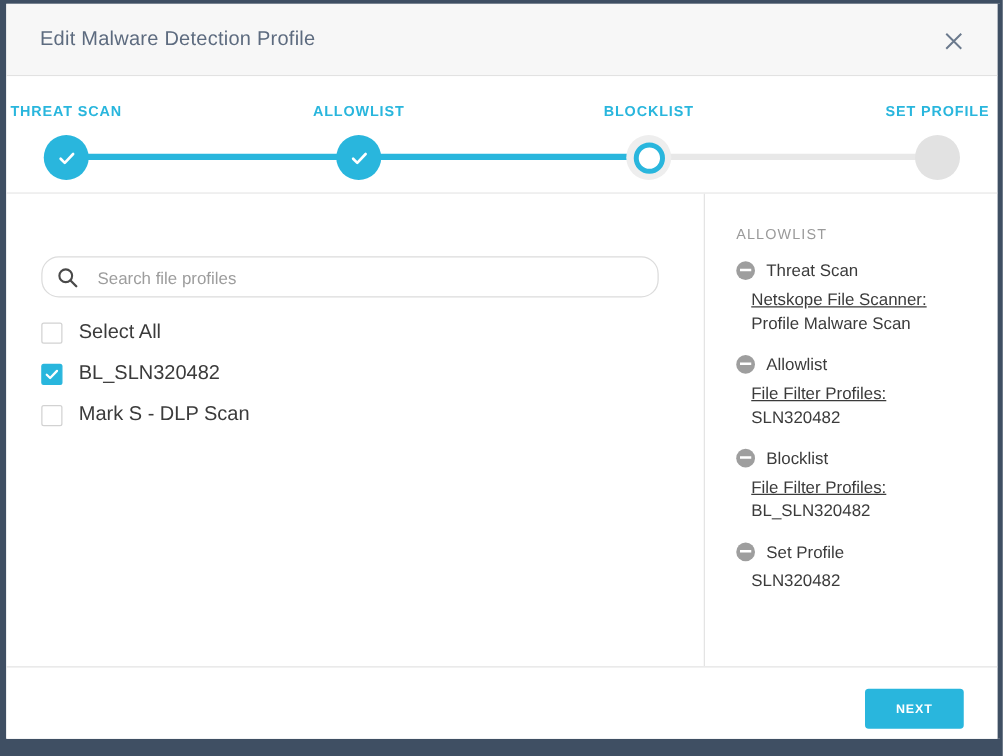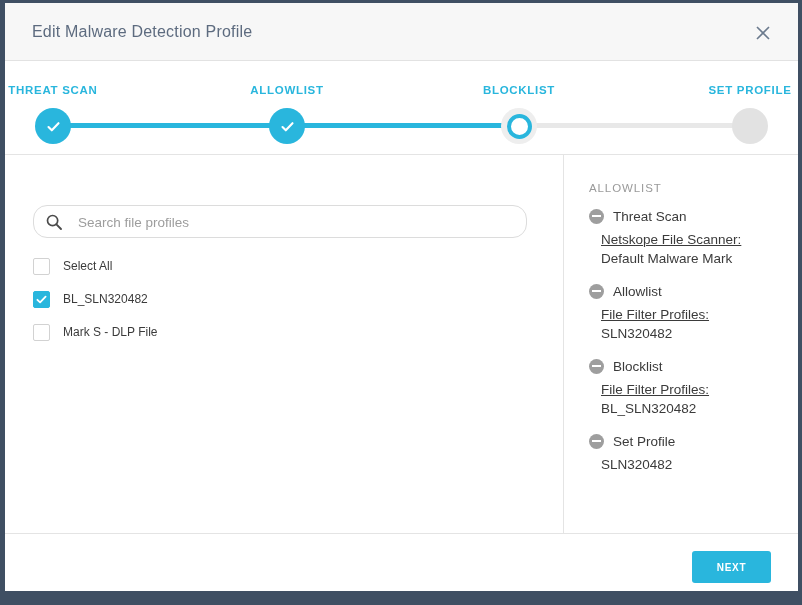--- a/index.html
+++ b/index.html
@@ -139,21 +139,21 @@
     border:1px solid #d2d2d2;
     border-radius:2px;
     background:#fff;
     box-sizing:border-box;
     flex:0 0 auto;
     display:flex;align-items:center;justify-content:center;
   }
   .cb.checked{ background:#29b6dd; border-color:#29b6dd; }
   .cb-label{
     margin-left:13px;
-    font-size:12px;
+    font-size:16px;
     color:#3b3b3b;
     white-space:nowrap;
   }
   
   .right-pane{ position:absolute; left:559px; top:0; width:236px; height:378px; }
   .ov-title{
     position:absolute; left:25px; top:27px;
     font-size:11.5px; color:#9a9a9a; letter-spacing:.9px;
   }
   .ov-group{ position:absolute; left:25px; width:210px; }
@@ -294,35 +294,35 @@
           <span class="cb checked">
             <svg width="13" height="13" viewBox="0 0 13 13">
                 <path d="M2.4 6.8 L5.1 9.4 L10.6 3.7" stroke="#fff" stroke-width="1.8" fill="none" stroke-linecap="round" stroke-linejoin="round"></path>
               </svg>
           </span>
           <span class="cb-label">BL_SLN320482</span>
         </div>
 
         <div class="cb-row" style="top:166px;">
           <span class="cb"></span>
-          <span class="cb-label">Mark S - DLP File</span>
+          <span class="cb-label">Mark S - DLP Scan</span>
         </div>
       </div>
 
       <div class="right-pane">
         <div class="ov-title">ALLOWLIST</div>
 
         <div class="ov-group" style="top:52px;">
           <div class="ov-head">
             <span class="minus-icon"></span>
             <span class="ov-head-text">Threat Scan</span>
           </div>
           <div class="ov-sub">
             <span class="k">Netskope File Scanner:</span>
-            <span class="v">Default Malware Mark</span>
+            <span class="v">Profile Malware Scan</span>
           </div>
         </div>
 
         <div class="ov-group" style="top:127px;">
           <div class="ov-head">
             <span class="minus-icon"></span>
             <span class="ov-head-text">Allowlist</span>
           </div>
           <div class="ov-sub">
             <span class="k">File Filter Profiles:</span>

